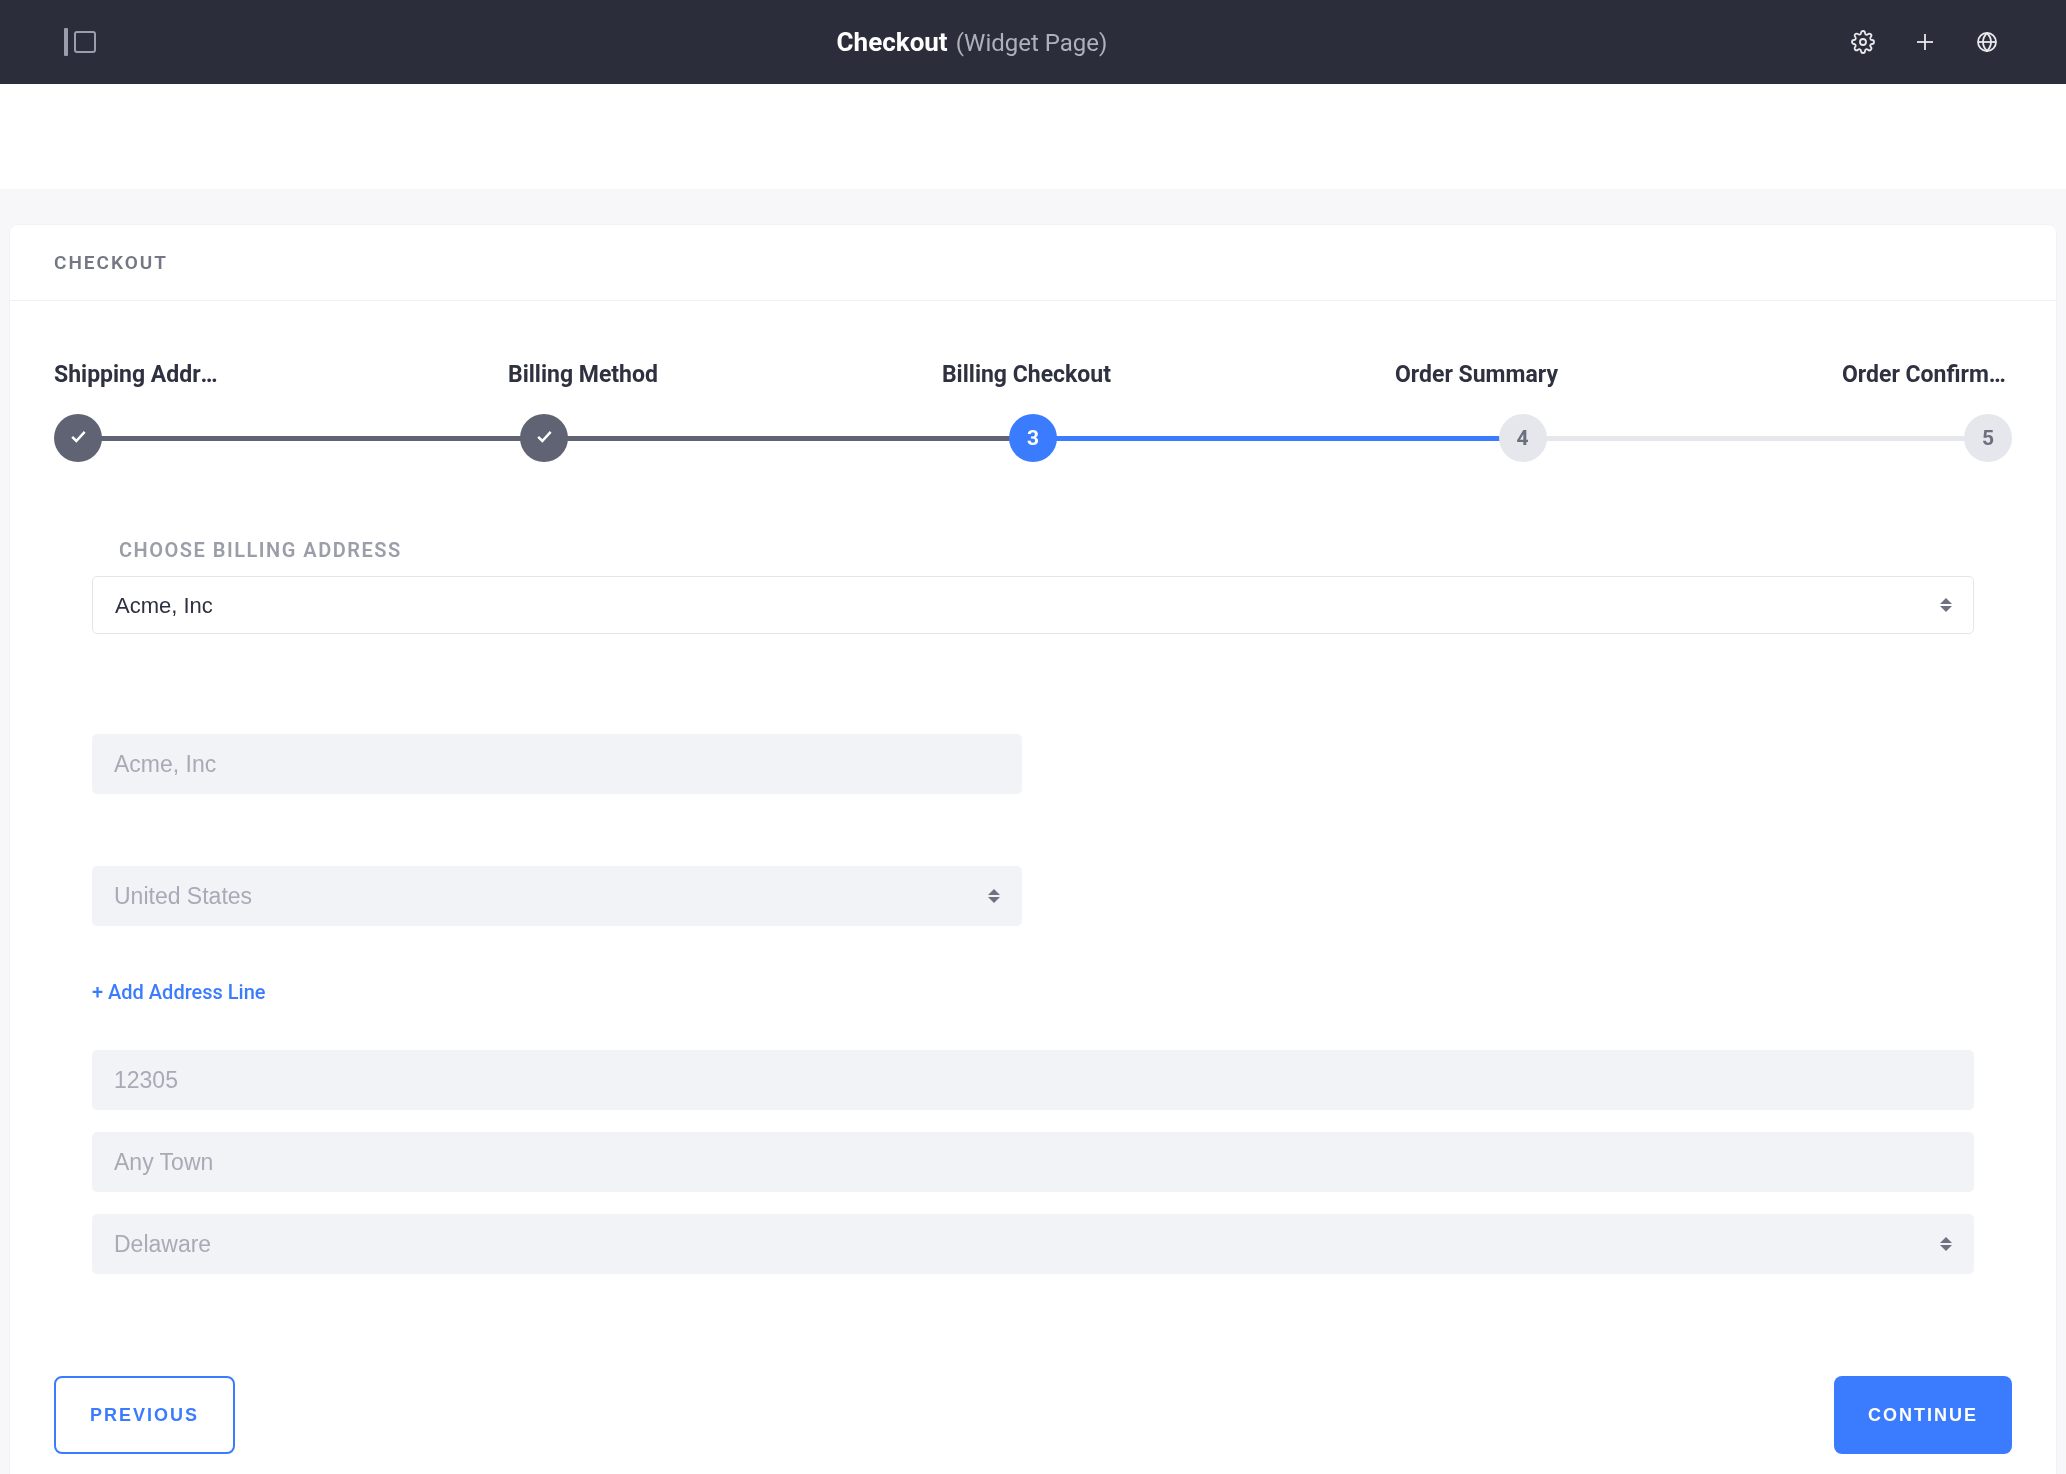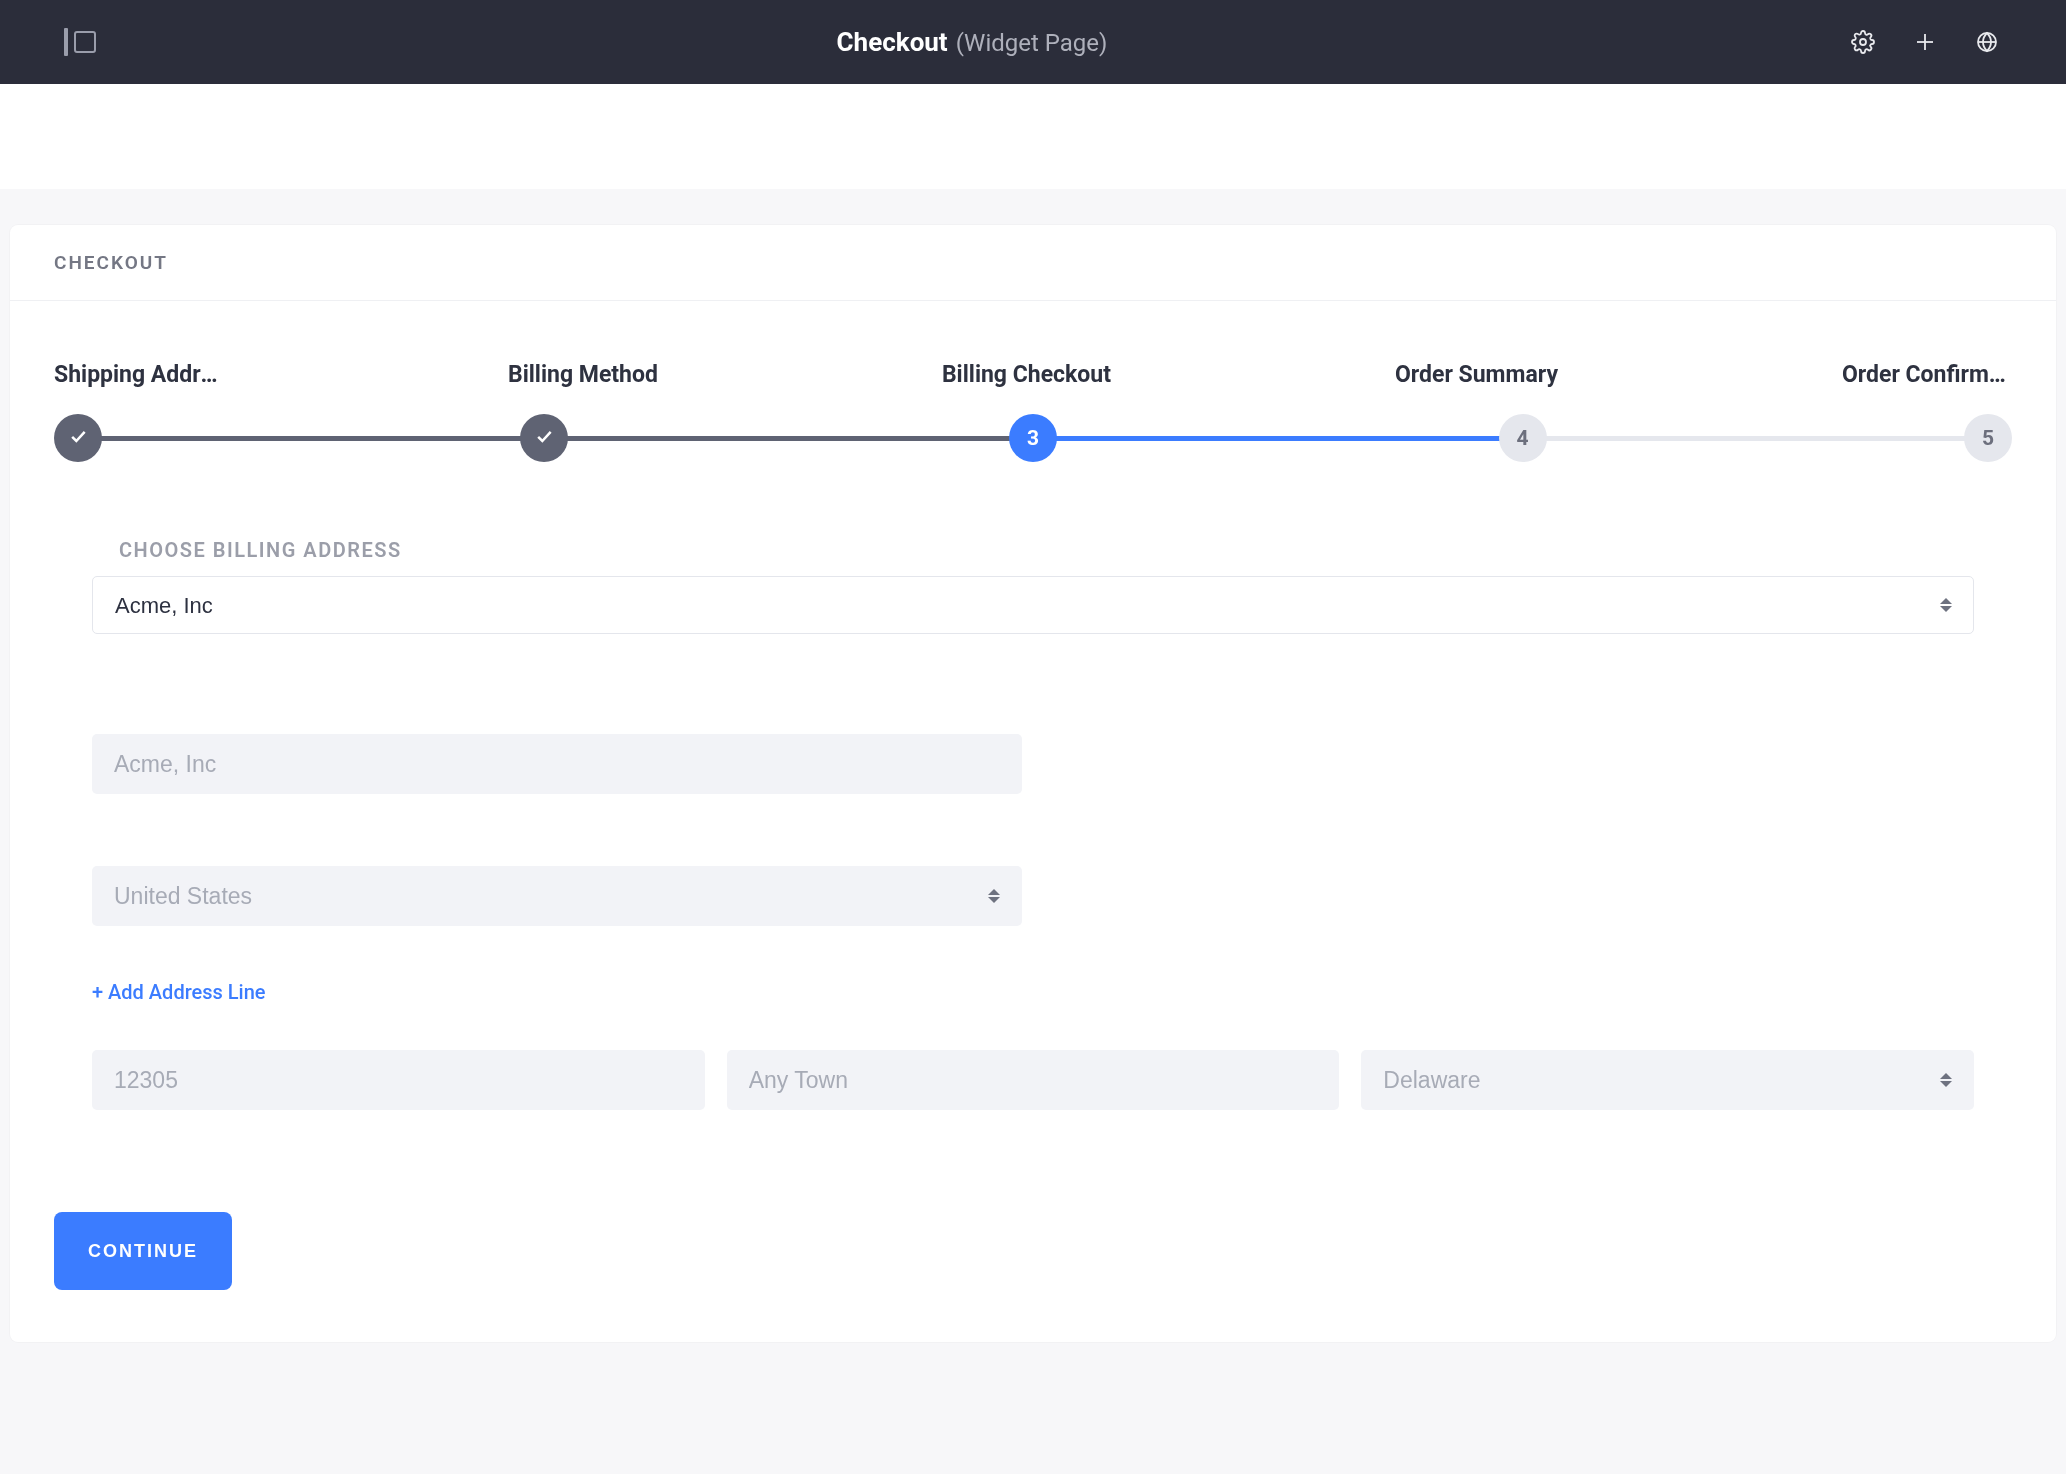--- a/index.html
+++ b/index.html
@@ -61,21 +61,21 @@
   .lbl{font-size:20px;letter-spacing:1.5px;color:#9B9EA9;font-weight:600;margin-bottom:14px;margin-left:27px;}
   .select, .input{width:100%;border:1px solid var(--border);border-radius:5px;height:58px;padding:0 22px;font-size:22px;color:#2D3140;background:#fff;}
   .select{appearance:none;background:#fff;}
   .select-wrap{position:relative;}
   .select-caret{position:absolute;right:22px;top:50%;transform:translateY(-50%);display:flex;flex-direction:column;gap:2px;pointer-events:none;}
   .select-caret .tri{width:0;height:0;border-left:6px solid transparent;border-right:6px solid transparent;}
   .select-caret .up{border-bottom:6px solid #6E7280;}
   .select-caret .down{border-top:6px solid #6E7280;}
 
   .grid2{display:grid;grid-template-columns:1fr 1fr;gap:22px;margin-top:100px;}
-  .grid3{display:grid;grid-template-columns:1fr 1fr 1fr;gap:22px;}
+  .grid3{display:grid;grid-template-columns:1fr;gap:22px;}
   .field{background:var(--field);border:none;border-radius:5px;height:60px;padding:0 22px;font-size:23px;color:#2D3140;}
   .field::placeholder{color:#A7ABB6;}
   .field-select{appearance:none;color:#A7ABB6;background:var(--field);border:none;border-radius:5px;height:60px;padding:0 22px;font-size:23px;width:100%;}
   .field-wrap{position:relative;}
 
   .addline{color:var(--accent);font-size:20px;font-weight:500;margin:54px 0 46px;display:inline-block;cursor:pointer;}
 
   .footer{display:flex;justify-content:space-between;align-items:center;padding:92px 44px 52px;}
   .btn{height:78px;padding:0 34px;border-radius:8px;font-size:18px;font-weight:700;letter-spacing:2px;cursor:pointer;display:inline-flex;align-items:center;justify-content:center;}
   .btn-prev{background:#fff;border:2px solid var(--accent);color:var(--accent);}
@@ -207,17 +207,18 @@
           </select>
           <span class="select-caret" style="right:22px;">
             <span class="tri up"></span>
               <span class="tri down"></span>
           </span>
         </div>
       </div>
     </div>
 
     <div class="footer">
+      <button class="btn btn-prev">PREVIOUS</button>
       <button class="btn btn-next">CONTINUE</button>
     </div>
 
   </div>
 </div>
 
 </body></html>

